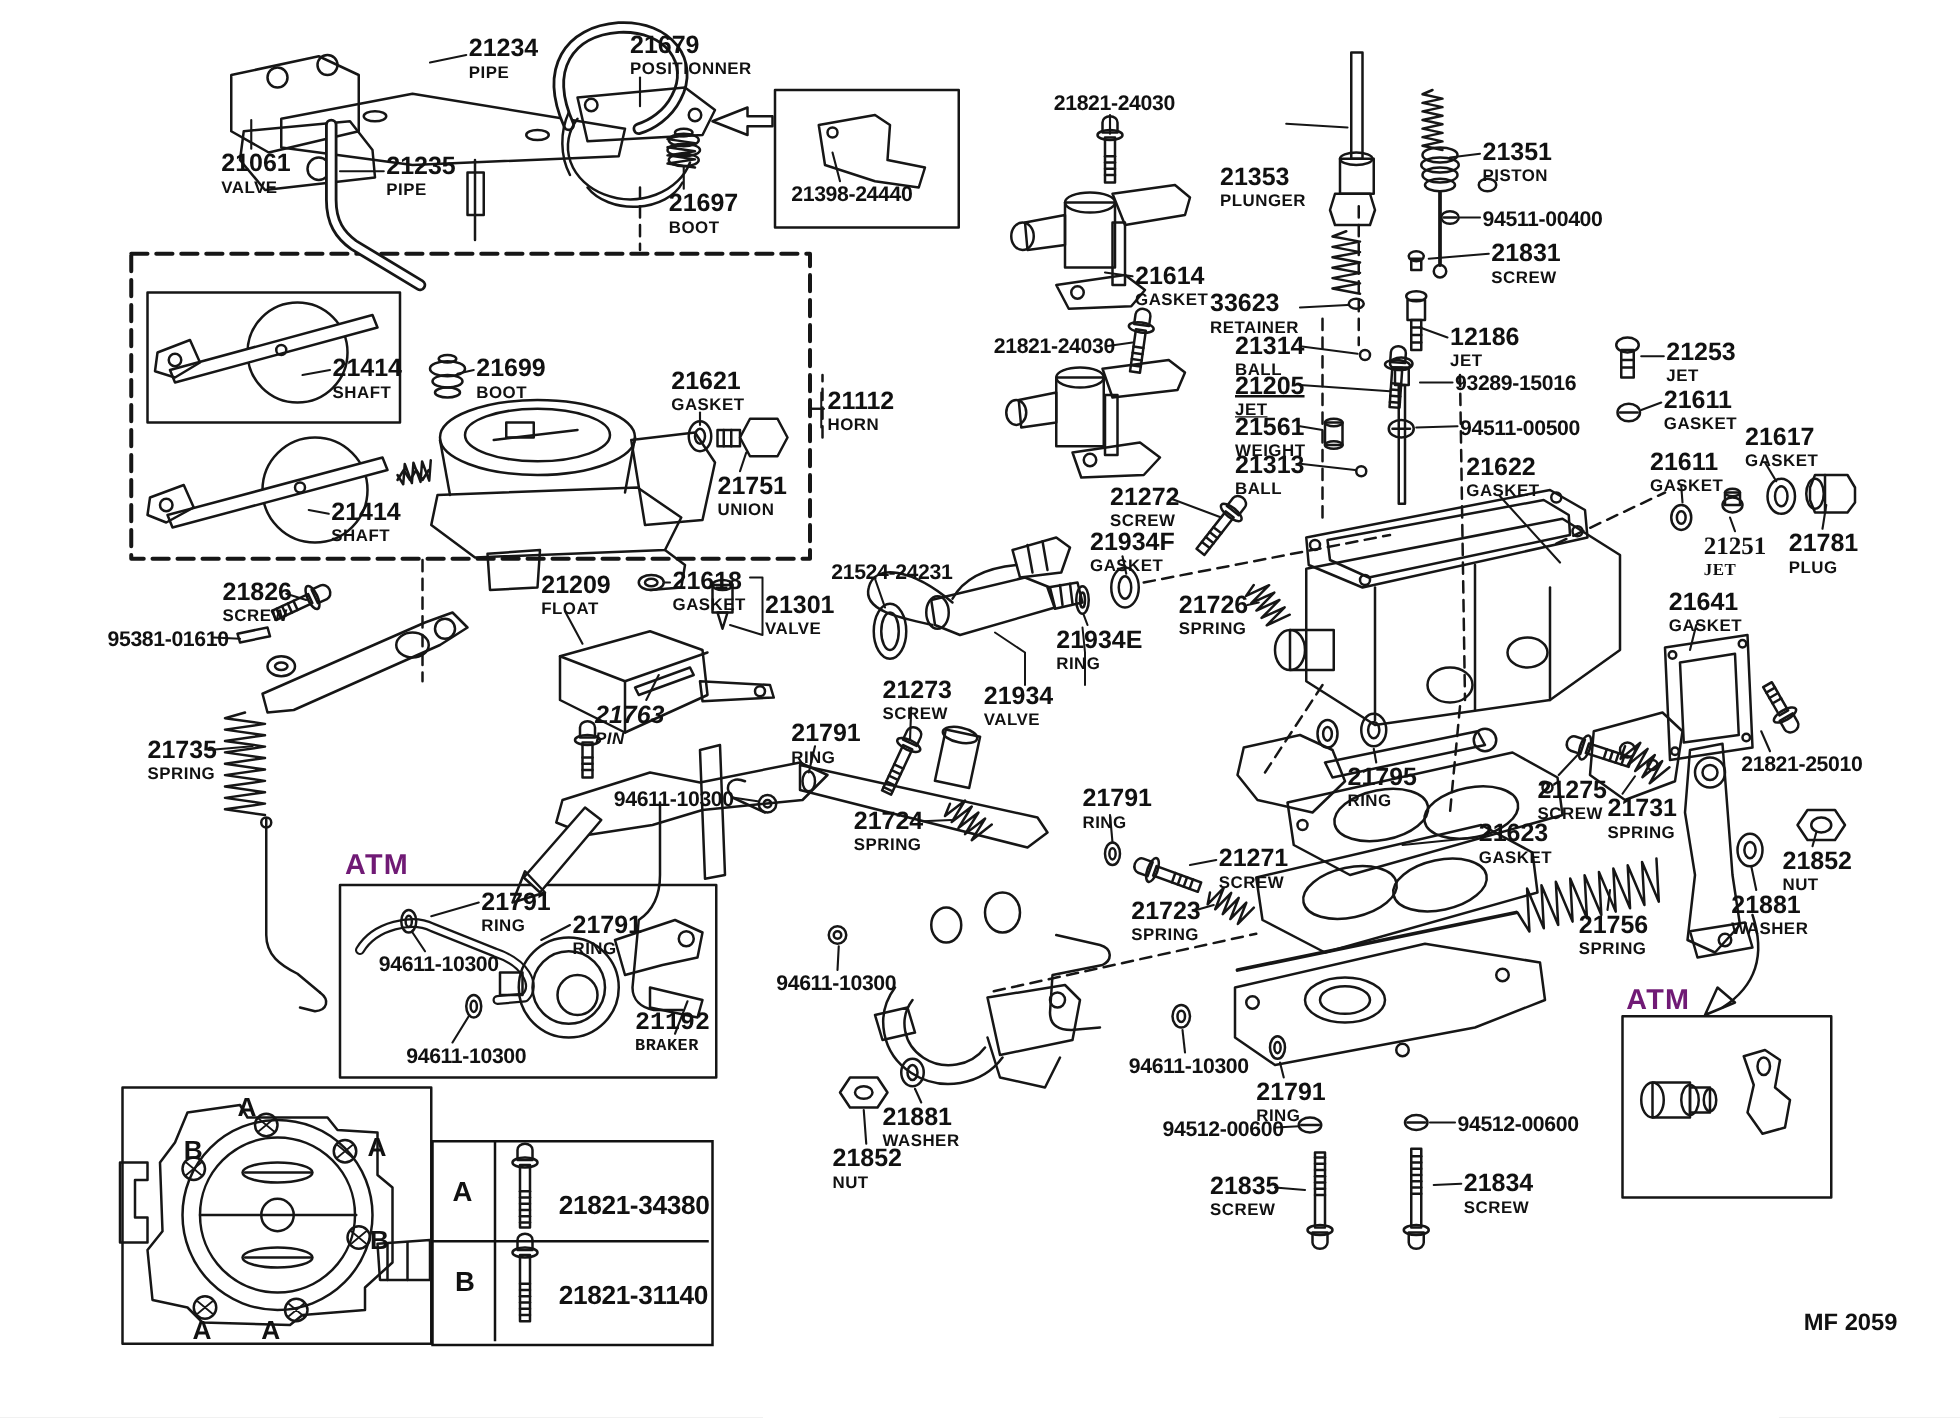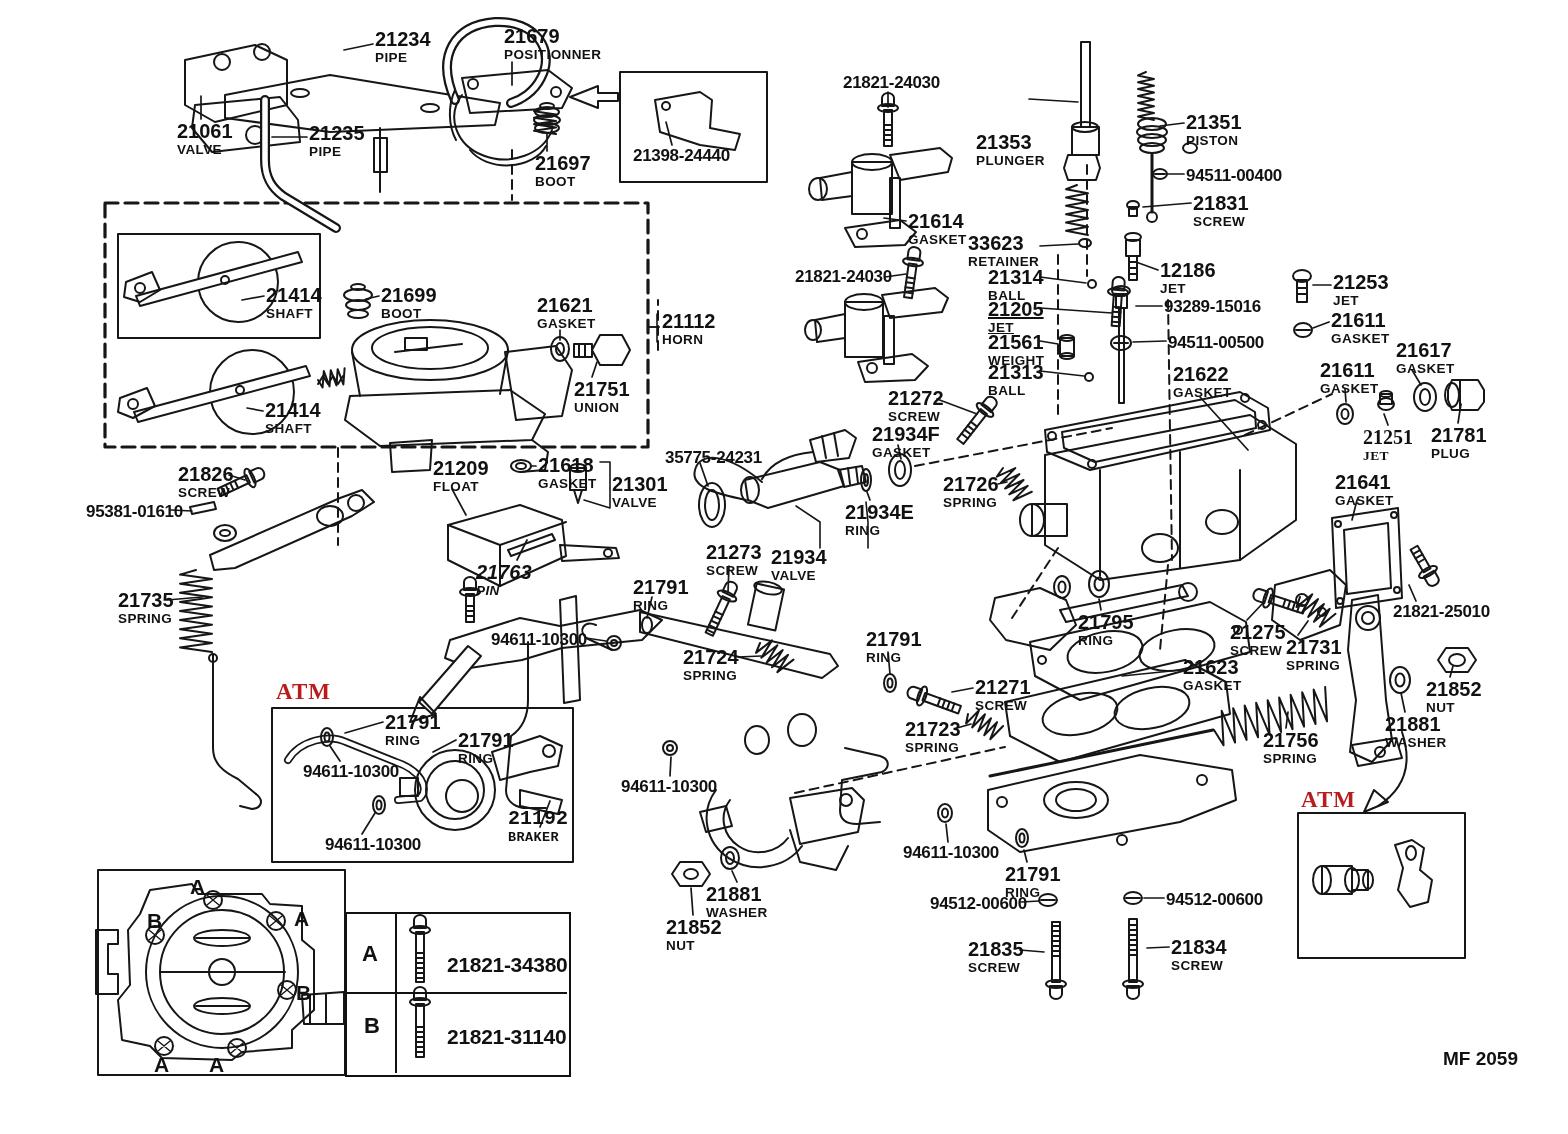--- a/index.html
+++ b/index.html
@@ -4,21 +4,21 @@
 <style>
   html,body{margin:0;padding:0;background:#e8e8e8;}
   .page{position:relative;width:1568px;height:1134px;background:#ffffff;overflow:hidden;
         font-family:"Liberation Sans",sans-serif;color:#111;}
   svg.art{position:absolute;left:0;top:0;}
   .part-label{position:absolute;line-height:1;white-space:nowrap;}
   .part-label .num{display:block;font-weight:bold;font-size:20px;color:#111;}
   .part-label.long .num{font-size:17px;letter-spacing:-0.3px;}
   .part-label .nm{display:block;font-weight:bold;font-size:13.5px;letter-spacing:0.4px;margin-top:2px;color:#111;}
   .marker{position:absolute;font-weight:bold;font-size:21px;line-height:1;color:#111;}
-  .atm-label{position:absolute;font-weight:bold;font-size:23px;letter-spacing:1px;line-height:1;color:#b91c1c;font-family:Liberation Serif, serif;}
+  .atm-label{position:absolute;font-weight:bold;font-size:23px;letter-spacing:1px;line-height:1;color:#701a75;}
   .doc-code{position:absolute;font-weight:bold;font-size:19px;line-height:1;color:#111;}
   .tbl{position:absolute;border:2px solid #111;}
   .tbl-vline{position:absolute;background:#111;width:2px;}
   .tbl-hline{position:absolute;background:#111;height:2px;}
   .tbl-letter{position:absolute;font-weight:bold;font-size:22px;line-height:1;color:#111;}
   .tbl-num{position:absolute;font-weight:bold;font-size:21px;line-height:1;color:#111;letter-spacing:-0.3px;}
 </style>
 </head>
 <body>
 
@@ -845,31 +845,31 @@
       </div>
       <div class="part-label" style="left: 1173px; top: 364px;">
         <span class="num">21622</span>
         <span class="nm">GASKET</span>
       </div>
       <div class="part-label" style="left: 872px; top: 424px;">
         <span class="num">21934F</span>
         <span class="nm">GASKET</span>
       </div>
       <div class="part-label long" style="left: 665px; top: 449px;">
-        <span class="num">35775-24231</span>
+        <span class="num">21524-24231</span>
       </div>
       <div class="part-label" style="left: 943px; top: 474px;">
         <span class="num">21726</span>
         <span class="nm">SPRING</span>
       </div>
       <div class="part-label" style="left: 845px; top: 502px;">
         <span class="num">21934E</span>
         <span class="nm">RING</span>
       </div>
-      <div class="part-label" style="left: 771px; top: 547px;">
+      <div class="part-label" style="left: 787px; top: 547px;">
         <span class="num">21934</span>
         <span class="nm">VALVE</span>
       </div>
       <div class="part-label" style="left: 706px; top: 542px;">
         <span class="num">21273</span>
         <span class="nm">SCREW</span>
       </div>
       <div class="part-label" style="left: 1333px; top: 272px;">
         <span class="num">21253</span>
         <span class="nm">JET</span>

